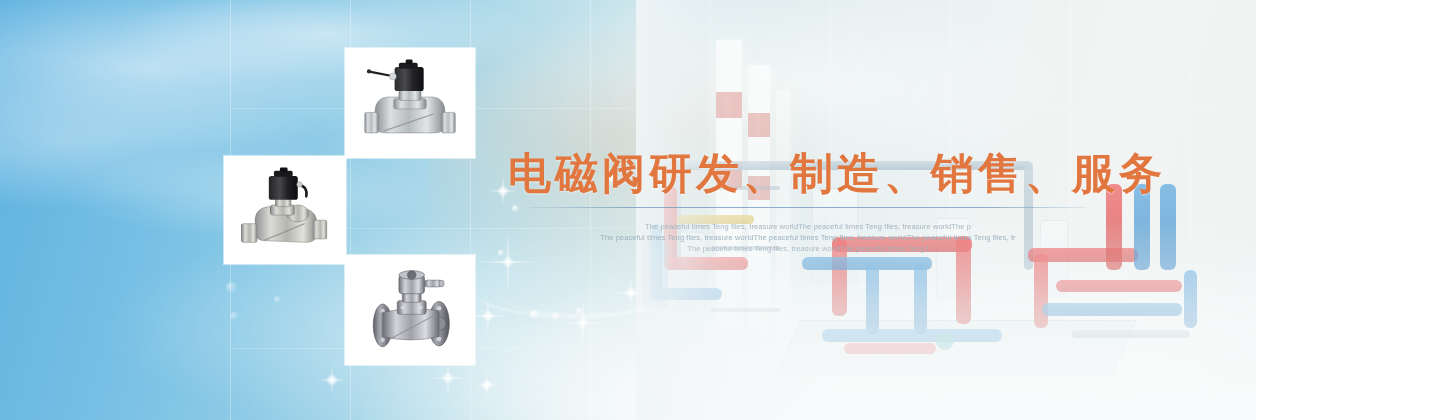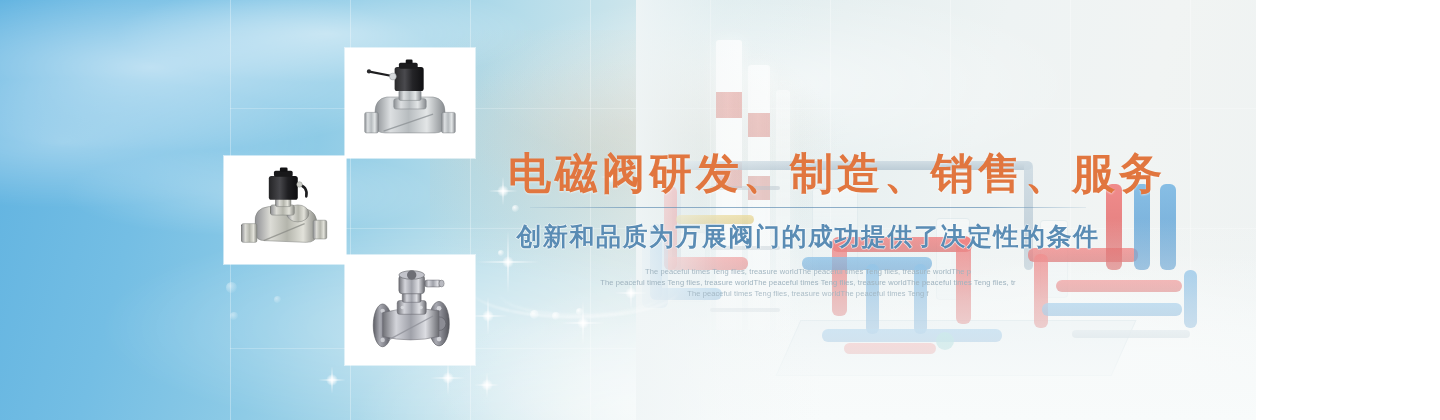--- a/index.html
+++ b/index.html
@@ -451,21 +451,20 @@
 
         <circle cx="56" cy="52" r="2" fill="#e0e1e6" opacity=".75"></circle>
         <circle cx="78" cy="52" r="2" fill="#e0e1e6" opacity=".75"></circle>
       </svg>
     </div>
   </div>
 
   <div class="copy">
     <div class="headline">电磁阀研发、制造、销售、服务</div>
     <div class="rule"></div>
-    <div class="subhead">创新和品质为万展阀门的成功提供了决定性的条件</div>
     <div class="blurb">
       <div class="l1">The peaceful times Teng flies, treasure worldThe peaceful times Teng flies, treasure worldThe p</div>
       <div class="l2">The peaceful times Teng flies, treasure worldThe peaceful times Teng flies, treasure worldThe peaceful times Teng flies, tr</div>
       <div class="l3">The peaceful times Teng flies, treasure worldThe peaceful times Teng f</div>
     </div>
   </div>
 
 </div>
 
 </body></html>

